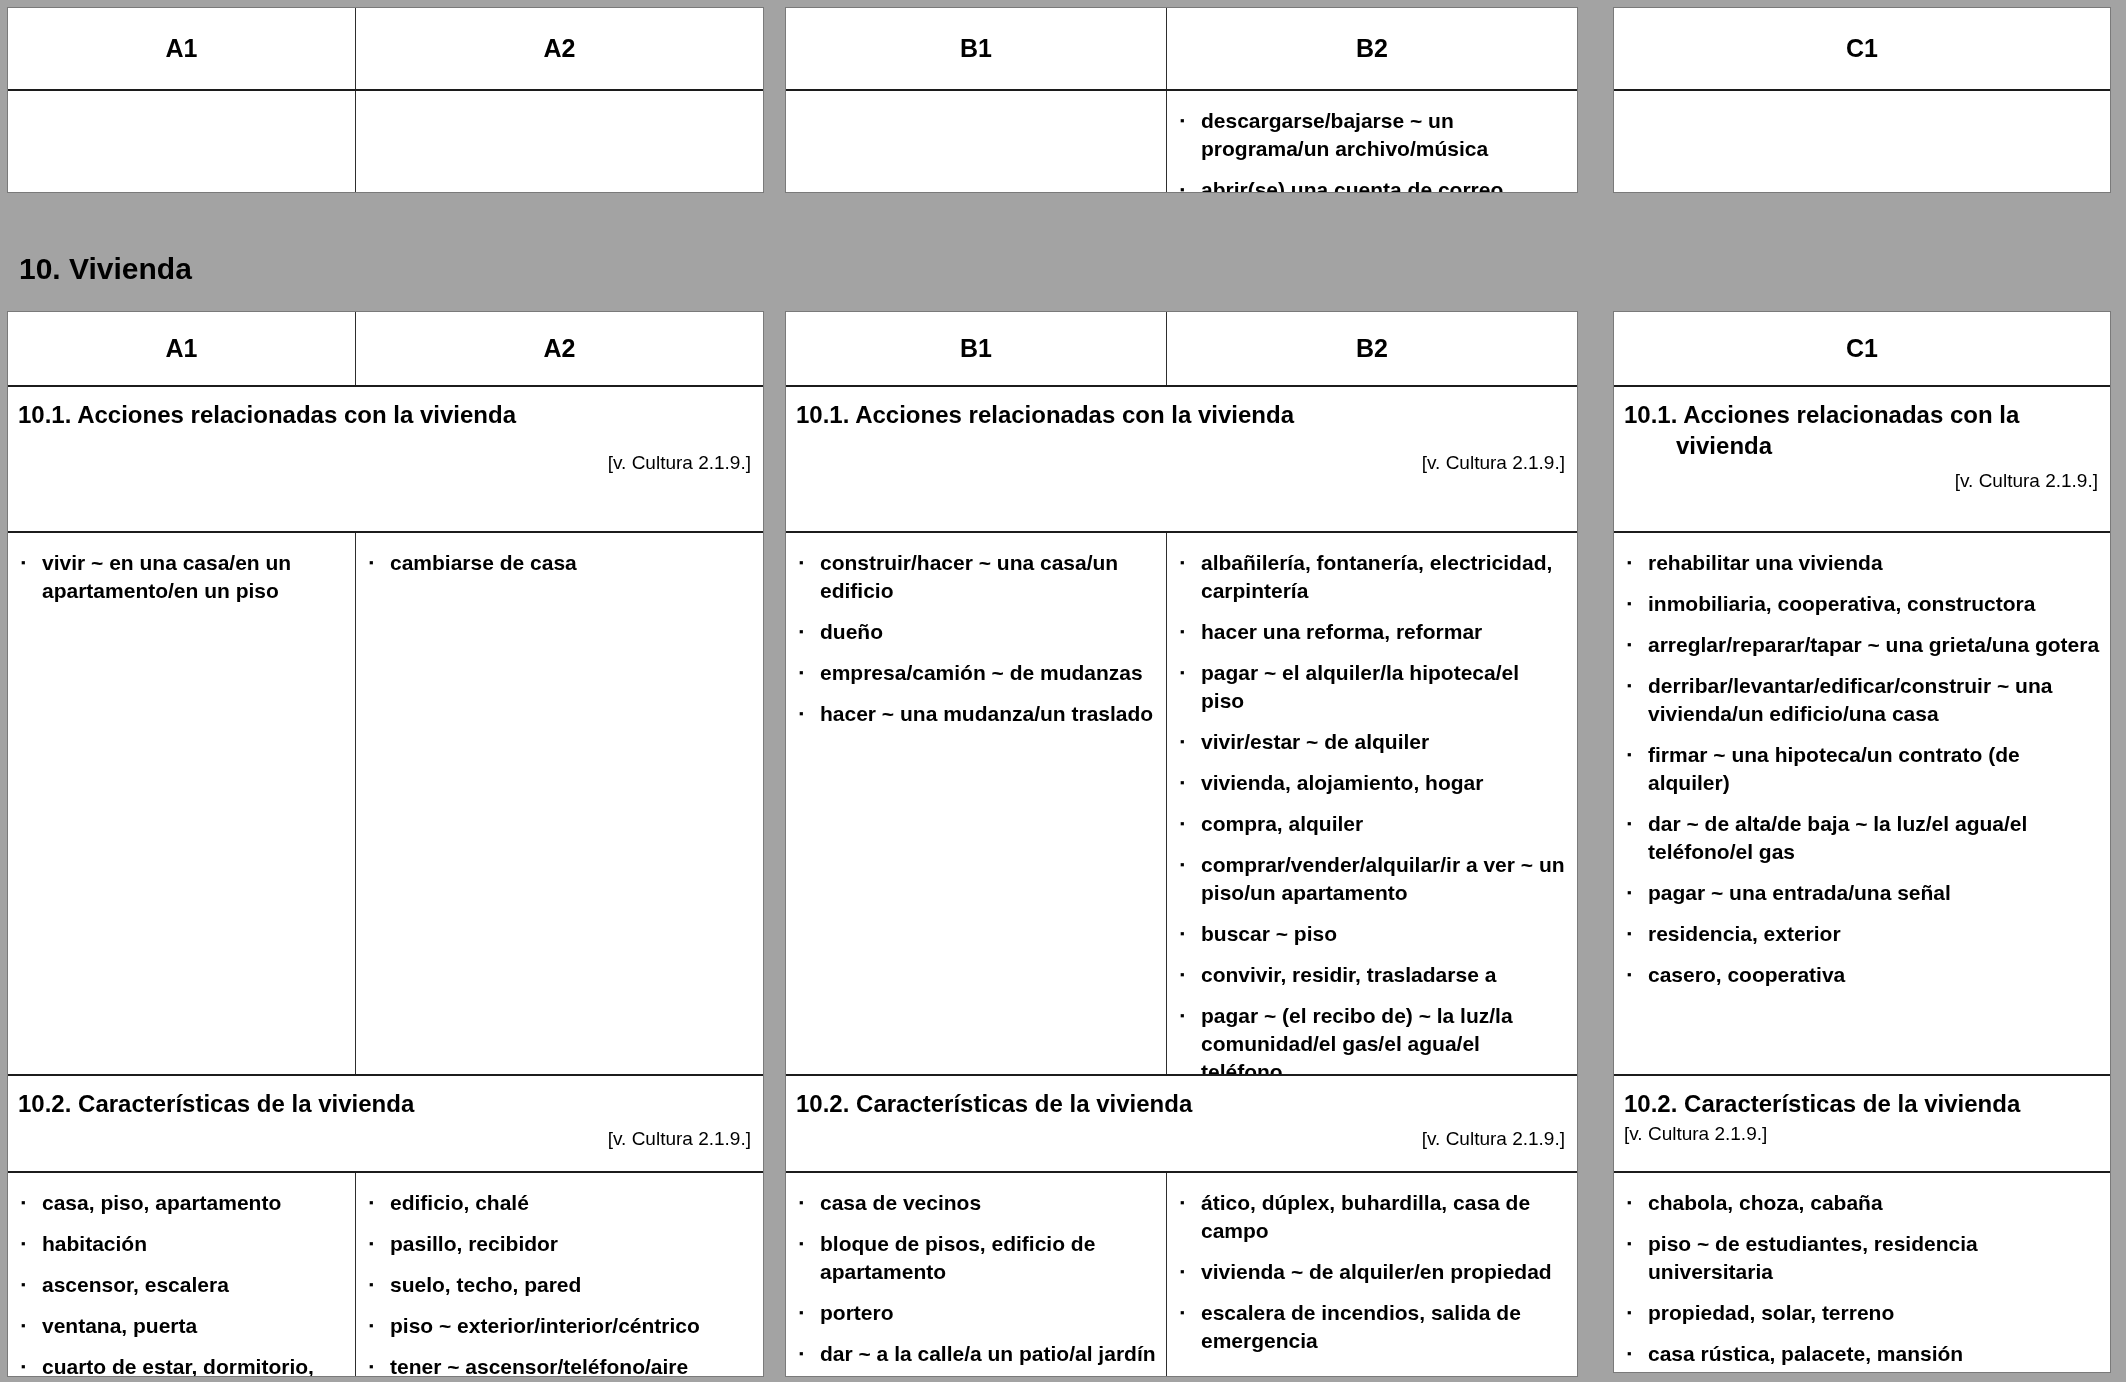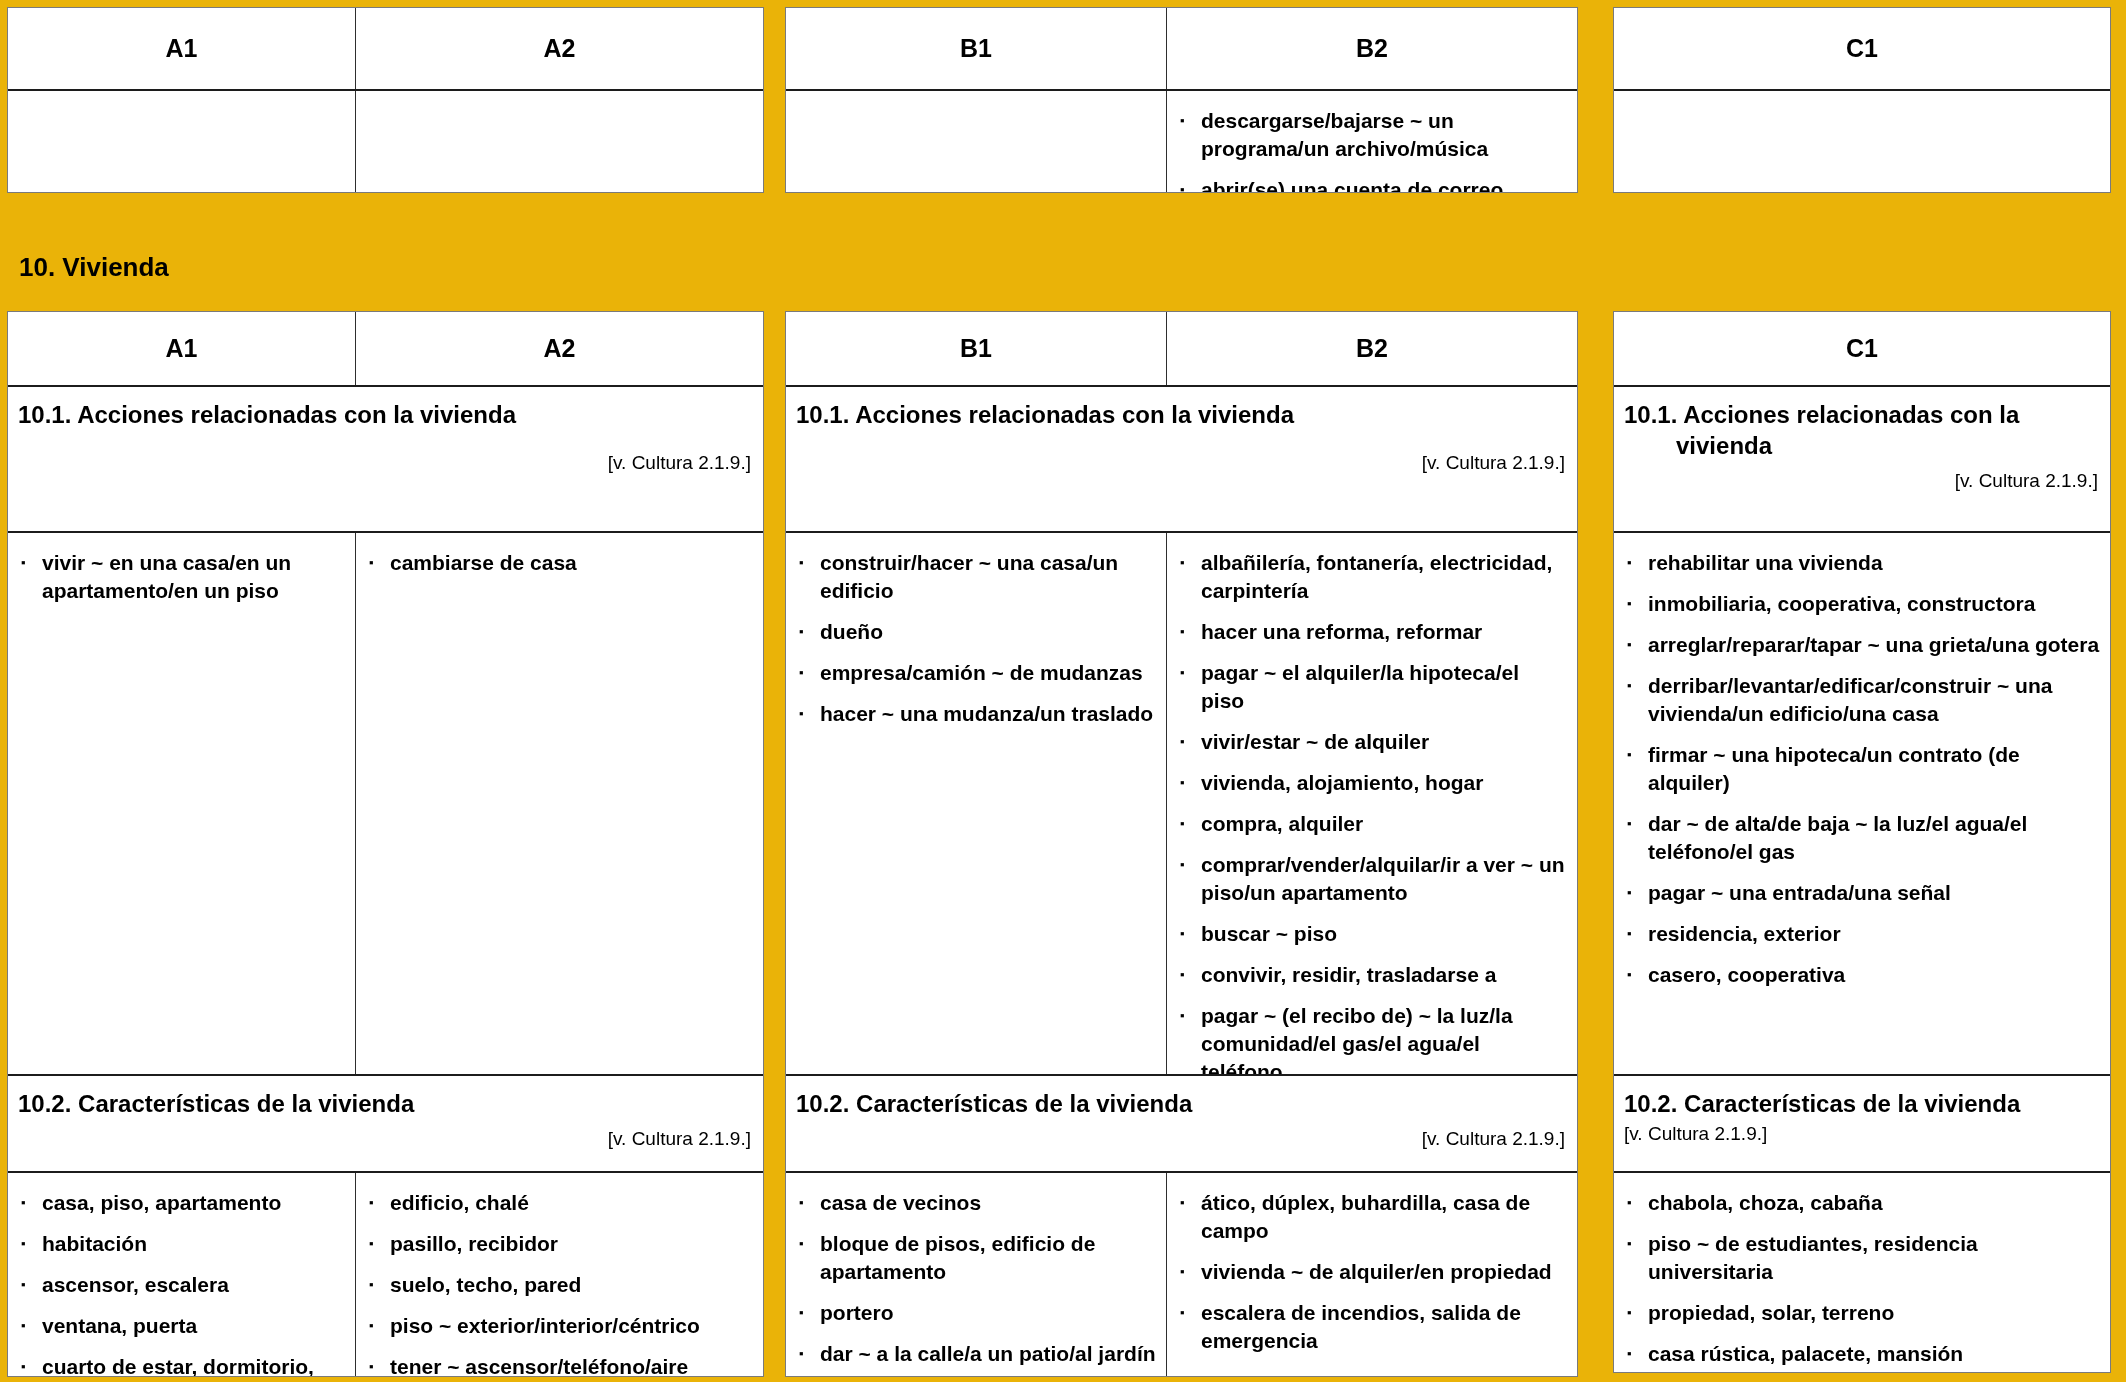--- a/index.html
+++ b/index.html
@@ -1,38 +1,38 @@
 <!DOCTYPE html>
 <html><head>
 <meta charset="utf-8">
 <style>
   html,body{margin:0;padding:0;background:#fff;}
   #canvas{
-    position:relative;width:2126px;height:1382px;background:#eab308;
+    position:relative;width:2126px;height:1382px;background:#a3a3a3;
     font-family:"Liberation Sans","DejaVu Sans",sans-serif;color:#000;overflow:hidden;
   }
   .tbl{position:absolute;background:#fff;border:1px solid #7a7a7a;box-sizing:border-box;
        display:flex;flex-direction:column;}
   .row{display:flex;box-sizing:border-box;flex:0 0 auto;}
   .row + .row{border-top:2px solid #1c1c1c;}
   .row.grow{flex:1 1 auto;min-height:0;}
   .col-l{border-right:1.5px solid #2e2e2e;}
   .hcell{display:flex;align-items:center;justify-content:center;
          font-weight:bold;font-size:25px;box-sizing:border-box;}
   .cell{box-sizing:border-box;padding:16px 10px 4px 13px;overflow:hidden;}
   .bi{display:flex;margin:0 0 13px 0;font-size:21px;line-height:28px;overflow-wrap:break-word;}
   .bm{flex:0 0 21px;font-size:13px;line-height:28px;}
   .bt{flex:1 1 auto;min-width:0;font-weight:bold;}
   .sec{box-sizing:border-box;padding:12px 12px 4px 10px;display:block;overflow:hidden;}
   .sec-title{font-weight:bold;font-size:24px;line-height:31px;}
   .sec-title.hang{padding-left:52px;text-indent:-52px;}
   .sec-note{font-size:19px;text-align:right;margin-top:22px;}
   .sec-note.tight{margin-top:9px;}
   .sec-note.left{text-align:left;margin-top:4px;}
-  .heading{position:absolute;left:19px;top:252px;font-weight:bold;font-size:26px;}
+  .heading{position:absolute;left:19px;top:252px;font-weight:bold;font-size:30px;}
 </style>
 </head>
 <body>
 
 <div id="canvas">
 
   <div class="tbl" style="left:7px;top:7px;width:757px;height:186px">
     <div class="row" style="height:81px">
       <div class="hcell col-l" style="width:348px">A1</div>
       <div class="hcell" style="flex:1">A2</div>

